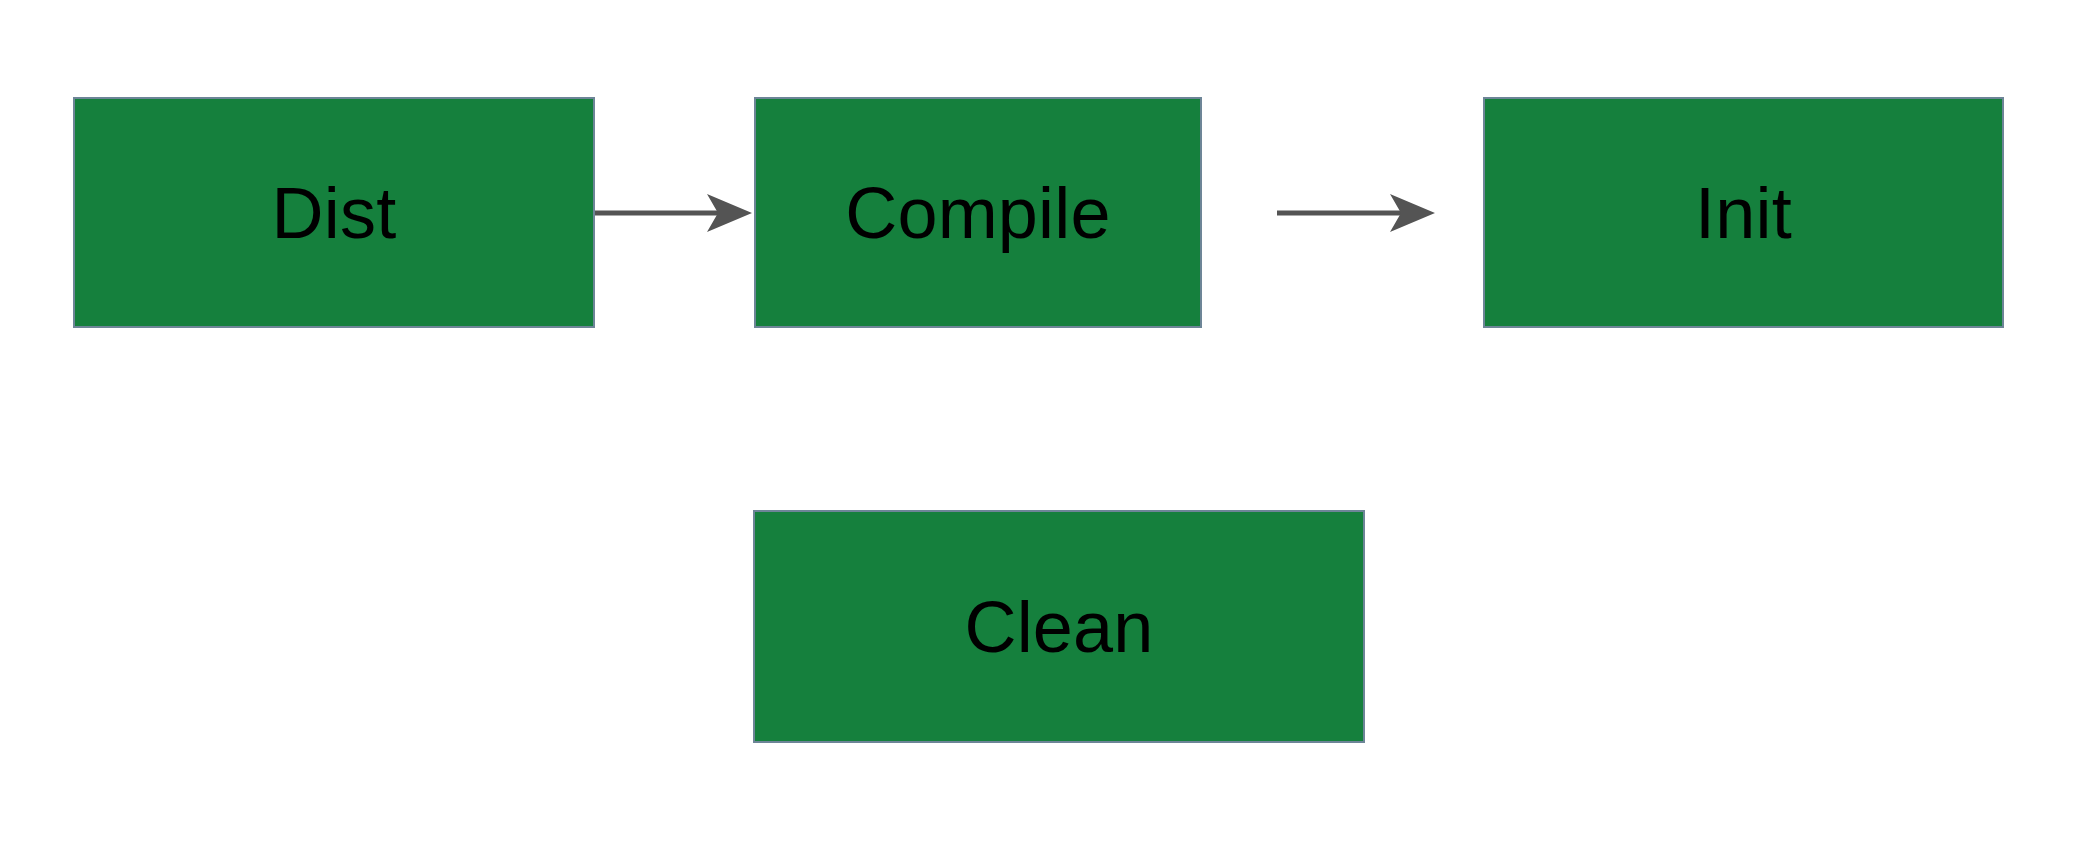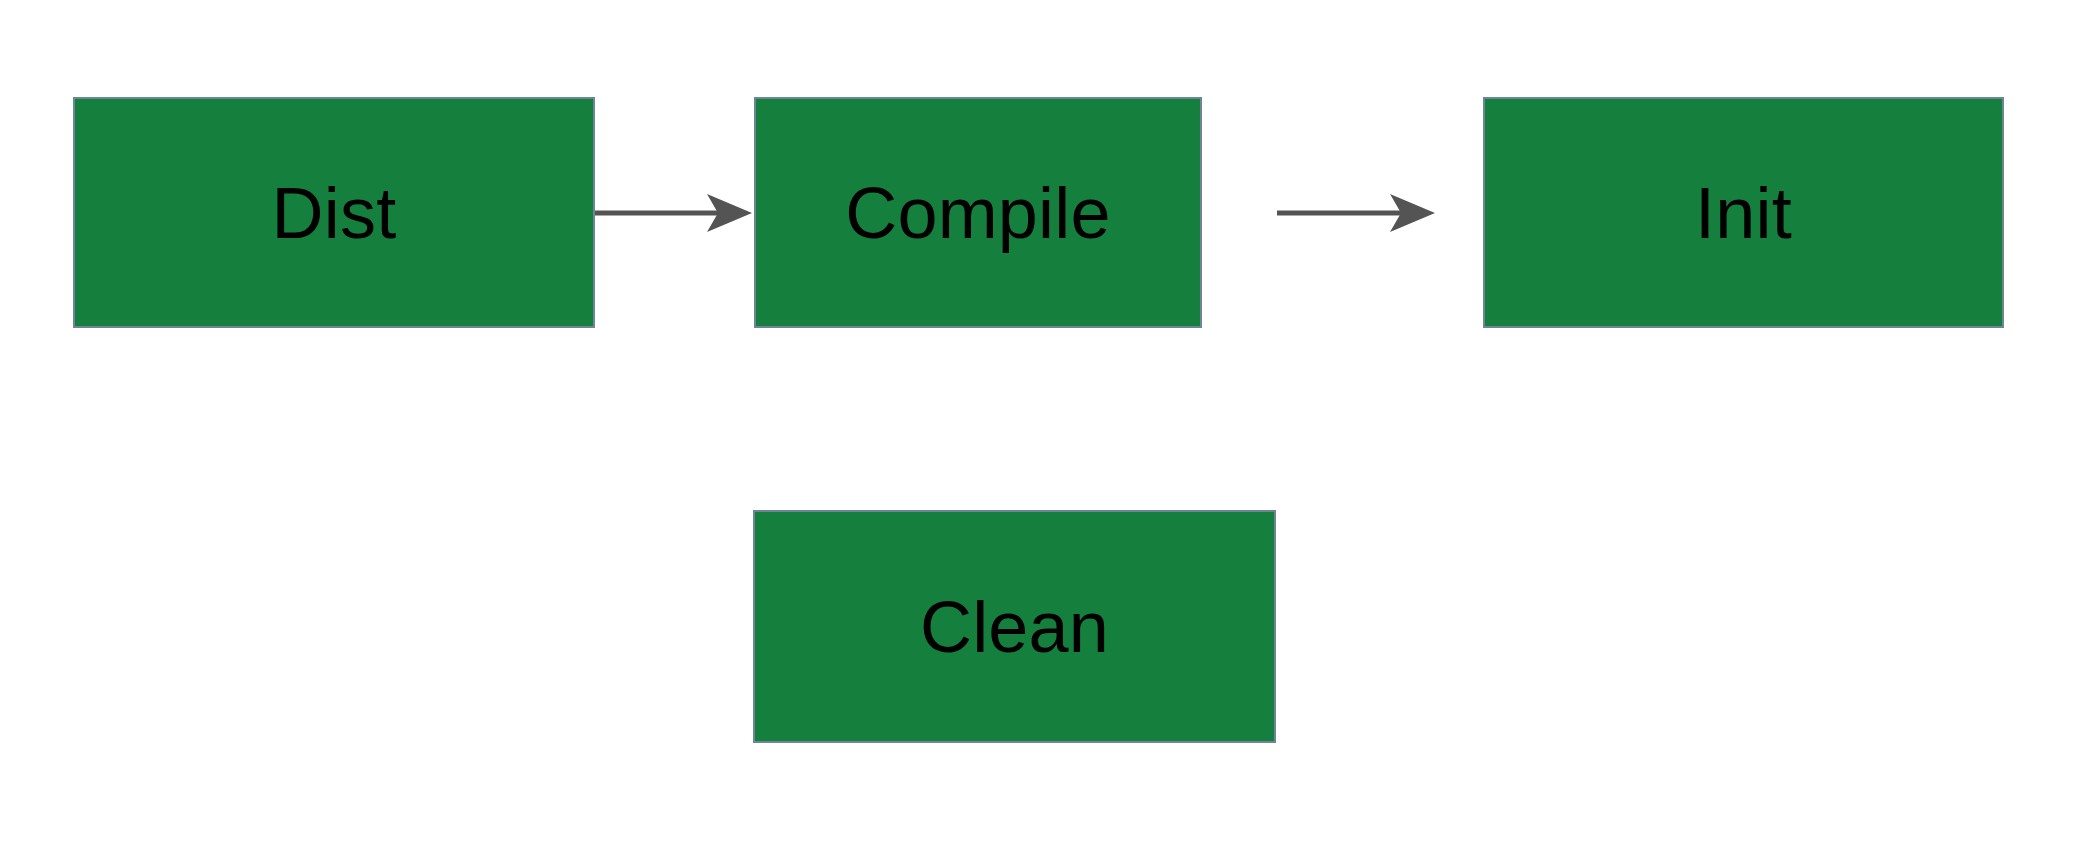--- a/index.html
+++ b/index.html
@@ -80,17 +80,17 @@
   </div>
 
   <div class="node" style="left:754px; top:97px; width:448px; height:231px;">
     <span class="node-label">Compile</span>
   </div>
 
   <div class="node" style="left:1437px; top:97px; width:521px; height:231px;margin-left:46px;">
     <span class="node-label">Init</span>
   </div>
 
-  <div class="node" style="left:753px; top:510px; width:523px; height:233px;">
+  <div class="node" style="left:753px; top:510px; width:612px; height:233px;">
     <span class="node-label">Clean</span>
   </div>
 
 </div>
 
 </body></html>

